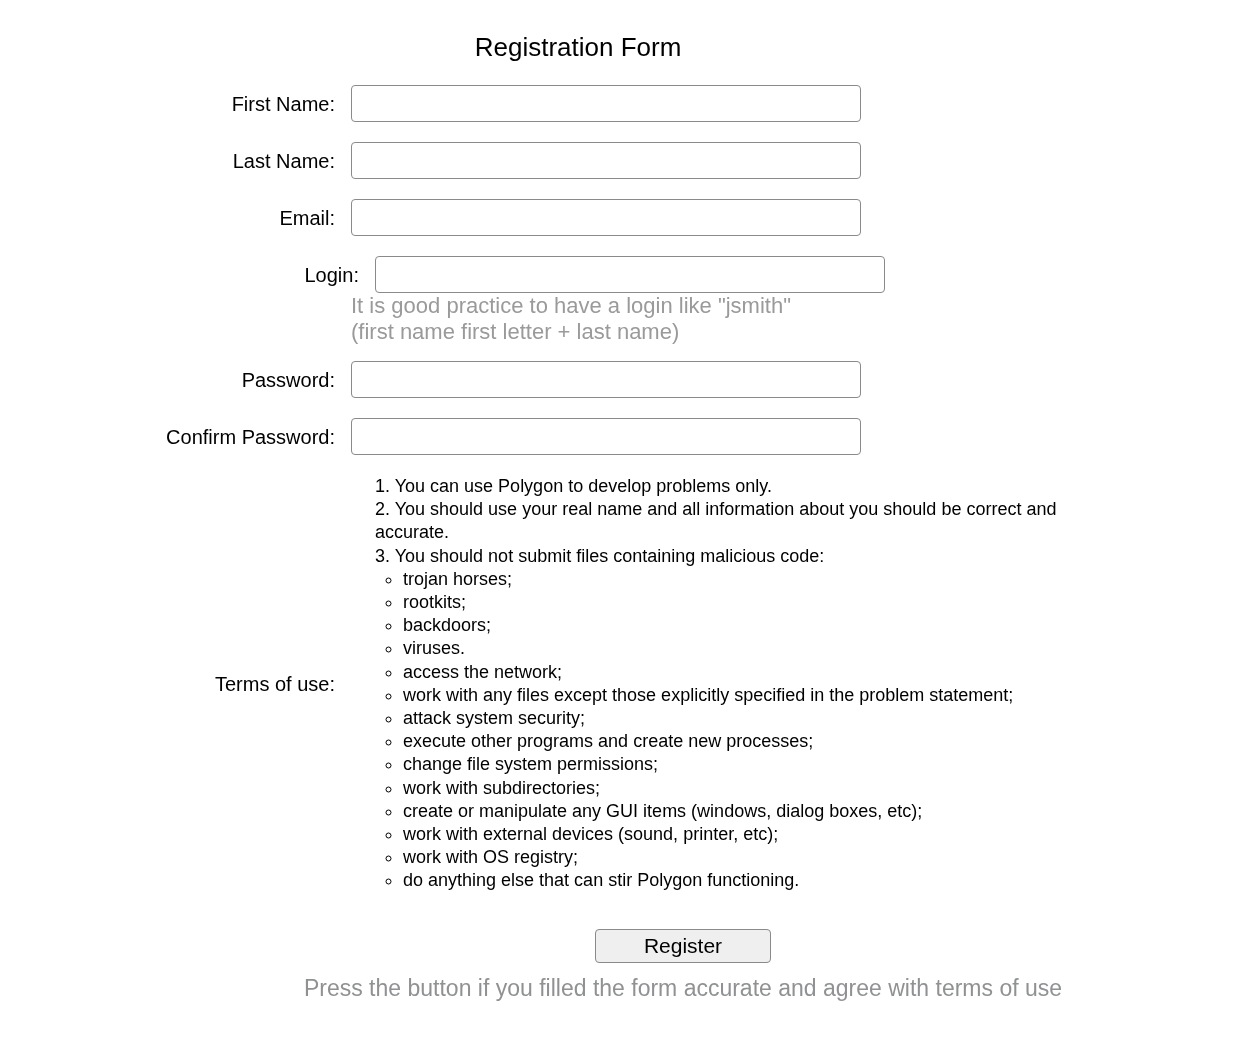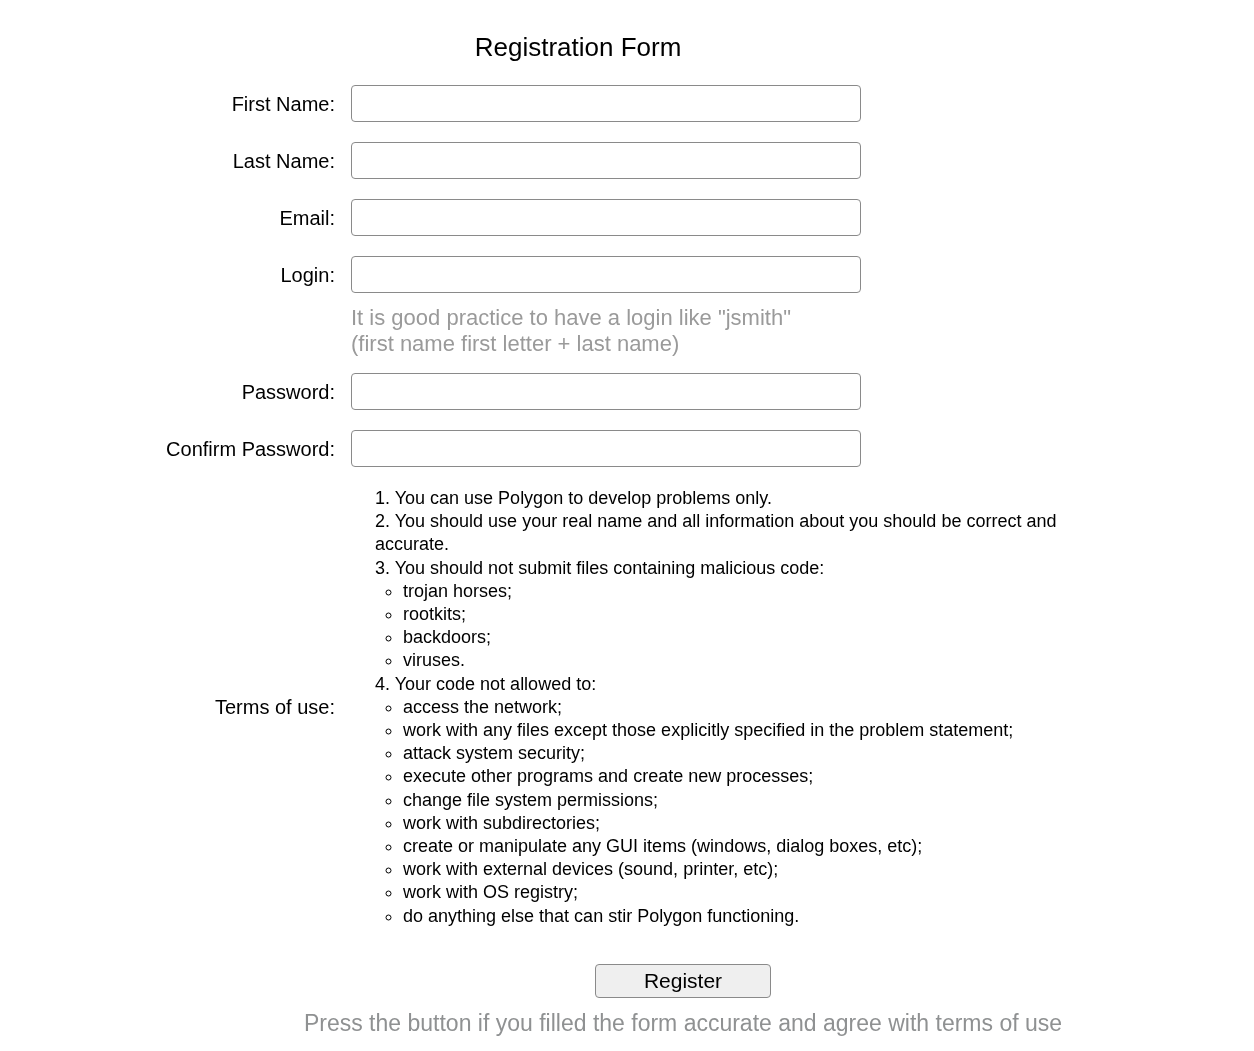--- a/index.html
+++ b/index.html
@@ -21,21 +21,21 @@
     text-align: center;
     font-size: 26px;
     font-weight: 400;
     line-height: 34px;
   }
   .row {
     display: flex;
     align-items: center;
     margin-bottom: 20px;
   }
-  .row-login { margin-bottom: 12px; }
+  .row-login { margin-bottom: 0; padding-left: 24px; }
   .field-label {
     flex: none;
     width: 335px;
     text-align: right;
     font-size: 20px;
     line-height: 24px;
   }
   .field-cell { margin-left: 16px; }
   .text-input {
     width: 510px;
@@ -159,21 +159,20 @@
     <div class="field-label">Terms of use:</div>
     <div class="terms-content">
       <ul class="terms-list">
         <li class="num">1. You can use Polygon to develop problems only.</li>
         <li class="num">2. You should use your real name and all information about you should be correct and accurate.</li>
         <li class="num">3. You should not submit files containing malicious code:</li>
         <li class="bullet">trojan horses;</li>
         <li class="bullet">rootkits;</li>
         <li class="bullet">backdoors;</li>
         <li class="bullet">viruses.</li>
-        <li class="num">4. Your code not allowed to:</li>
         <li class="bullet">access the network;</li>
         <li class="bullet">work with any files except those explicitly specified in the problem statement;</li>
         <li class="bullet">attack system security;</li>
         <li class="bullet">execute other programs and create new processes;</li>
         <li class="bullet">change file system permissions;</li>
         <li class="bullet">work with subdirectories;</li>
         <li class="bullet">create or manipulate any GUI items (windows, dialog boxes, etc);</li>
         <li class="bullet">work with external devices (sound, printer, etc);</li>
         <li class="bullet">work with OS registry;</li>
         <li class="bullet">do anything else that can stir Polygon functioning.</li>

